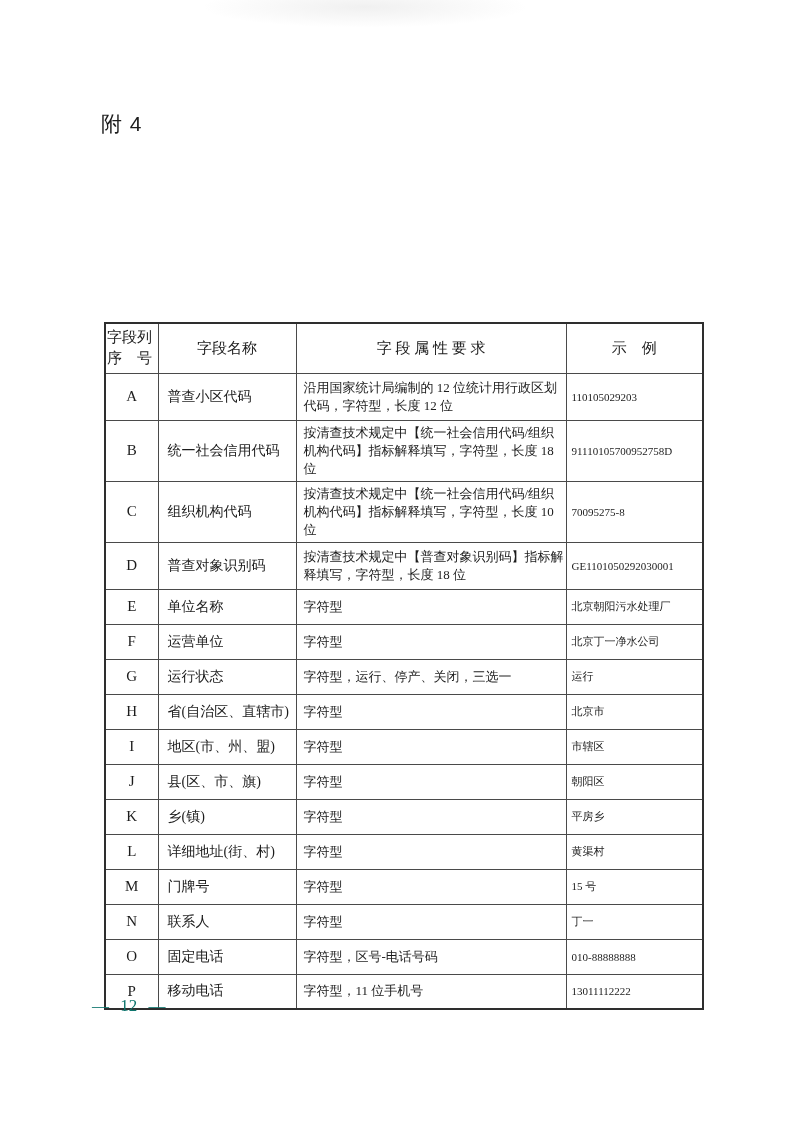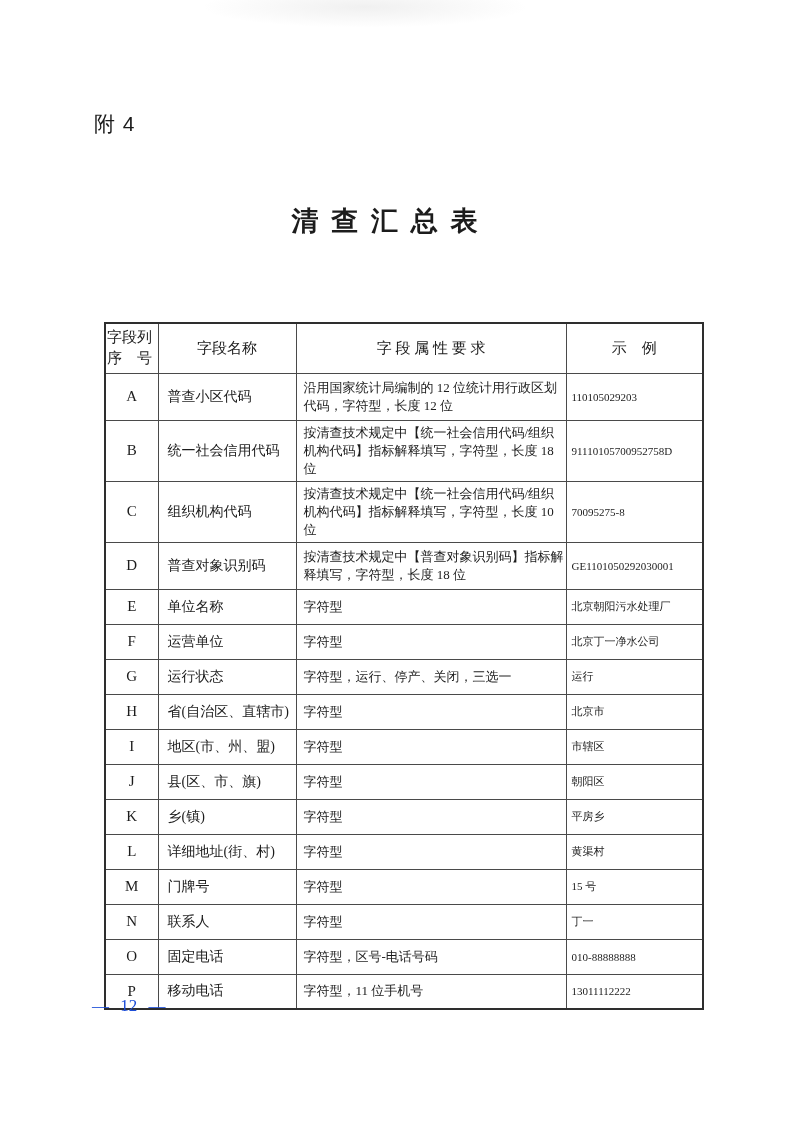--- a/index.html
+++ b/index.html
@@ -20,21 +20,21 @@
     position: absolute;
     left: 200px;
     top: -14px;
     width: 330px;
     height: 42px;
     background: radial-gradient(ellipse at center, rgba(110,110,110,0.10), rgba(255,255,255,0) 70%);
     pointer-events: none;
   }
   .annex {
     position: absolute;
-    left: 94px;
+    left: 101px;
     top: 110px;
     font-size: 21px;
     letter-spacing: 1px;
     font-family: "Liberation Sans", "DejaVu Sans", sans-serif;
   }
   .title-block {
     position: absolute;
     left: 0;
     top: 191px;
     width: 772px;
@@ -104,34 +104,33 @@
   tbody tr:nth-child(1) { height: 47px; }
   tbody tr:nth-child(2) { height: 54px; }
   tbody tr:nth-child(3) { height: 55px; }
   tbody tr:nth-child(4) { height: 47px; }
   .footer {
     position: absolute;
     left: 92px;
     top: 996px;
     font-size: 17px;
     word-spacing: 7px;
-    color: #1d4ed8;
+    color: #0f766e;
   }
 </style>
 </head>
 <body>
 
 <div class="page">
 
   <div class="scan-smudge"></div>
 
   <div class="annex">附 4</div>
 
   <div class="title-block">
-    <div class="title-line2">清 查 汇 总 表</div>
   </div>
 
   <table class="grid">
     <colgroup>
       <col style="width:53px">
       <col style="width:138px">
       <col style="width:270px">
       <col style="width:137px">
     </colgroup>
     <thead>

